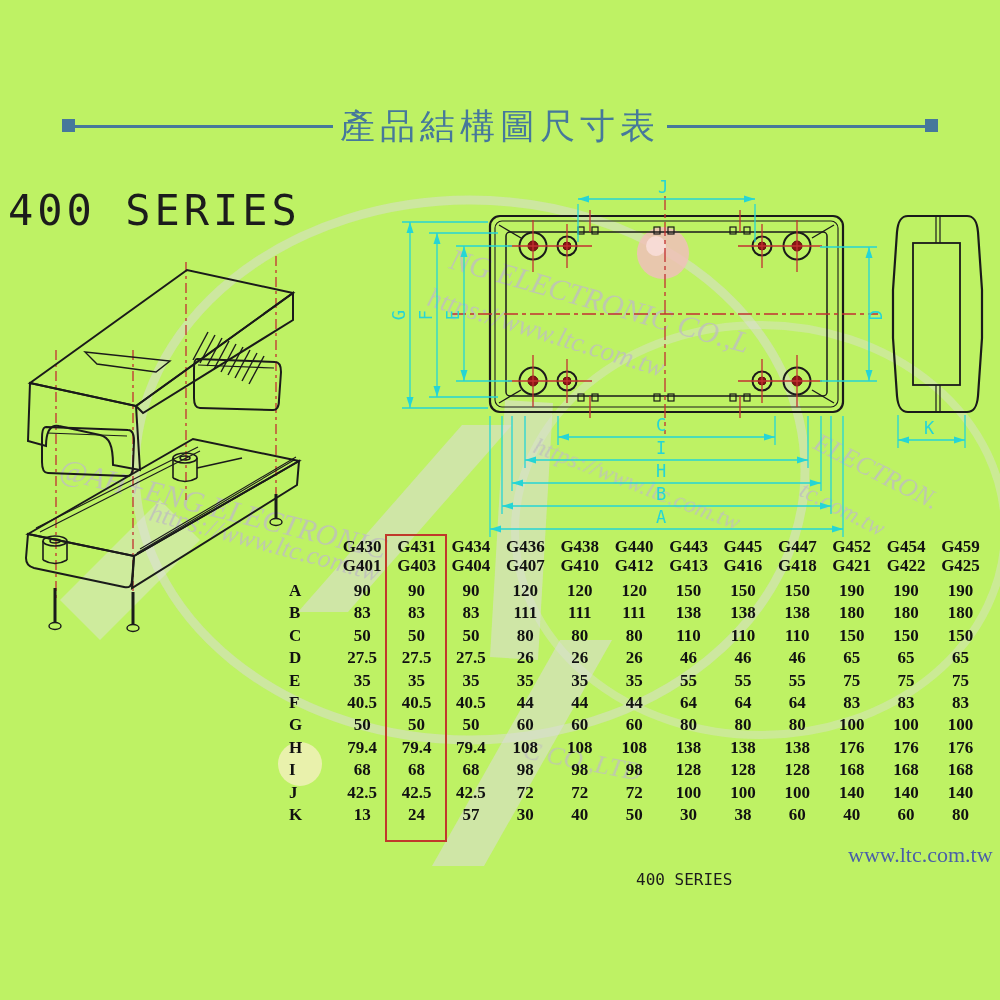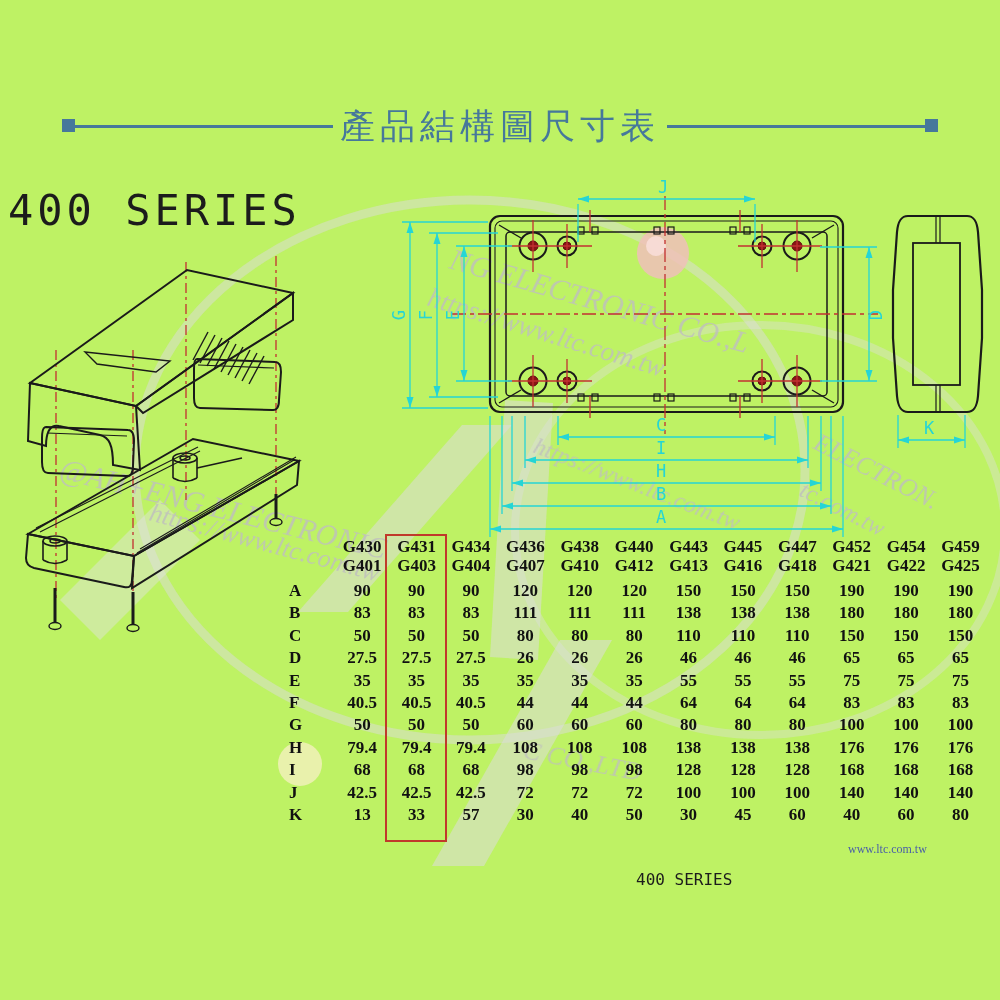--- a/index.html
+++ b/index.html
@@ -9,21 +9,21 @@
   
   .title-text{left:0;top:103px;width:1000px;text-align:center;font-size:35px;letter-spacing:5px;
               color:#46789b;font-family:"DejaVu Sans",sans-serif;font-weight:500;z-index:6;}
   .title-line{top:125px;height:3px;background:#46789b;z-index:6;}
   .title-sq{top:119px;width:13px;height:13px;background:#46789b;z-index:6;}
   
   .series-top{left:8px;top:186px;font-family:"DejaVu Sans Mono",monospace;font-size:42px;
               letter-spacing:4px;color:#1c1c1c;z-index:6;font-weight:400;}
   .series-bottom{left:636px;top:870px;font-family:"DejaVu Sans Mono",monospace;font-size:16px;
                  color:#1c1c1c;z-index:6;}
-  .website{left:848px;top:842px;font-size:12px;color:#4a5fa8;z-index:6;}
+  .website{left:848px;top:842px;font-size:22px;color:#4a5fa8;z-index:6;}
   
   .dim-table{left:283px;top:537px;z-index:5;font-family:"Liberation Serif",serif;font-weight:bold;
              color:#111;}
   .thead,.tbody{display:grid;grid-template-columns:52px repeat(12,54.4px);}
   .th{font-size:17px;line-height:19px;text-align:center;}
   .corner{width:52px;}
   .rl{font-size:17px;height:22.4px;line-height:22.4px;text-align:left;padding-left:6px;box-sizing:border-box;}
   .td{font-size:17px;height:22.4px;line-height:22.4px;text-align:center;}
   .tbody{margin-top:5px;}
   .hl-box{left:385px;top:534px;width:58px;height:304px;border:2px solid #c0392b;z-index:7;}
@@ -474,27 +474,27 @@
         <div class="td">72</div>
         <div class="td">72</div>
         <div class="td">100</div>
         <div class="td">100</div>
         <div class="td">100</div>
         <div class="td">140</div>
         <div class="td">140</div>
         <div class="td">140</div>
         <div class="rl">K</div>
         <div class="td">13</div>
-        <div class="td">33</div>
+        <div class="td">24</div>
         <div class="td">57</div>
         <div class="td">30</div>
         <div class="td">40</div>
         <div class="td">50</div>
         <div class="td">30</div>
-        <div class="td">45</div>
+        <div class="td">38</div>
         <div class="td">60</div>
         <div class="td">40</div>
         <div class="td">60</div>
         <div class="td">80</div>
       </div>
   </div>
   <div class="abs hl-box"></div>
 
   <div class="abs website">www.ltc.com.tw</div>
   <div class="abs series-bottom">400 SERIES</div>

